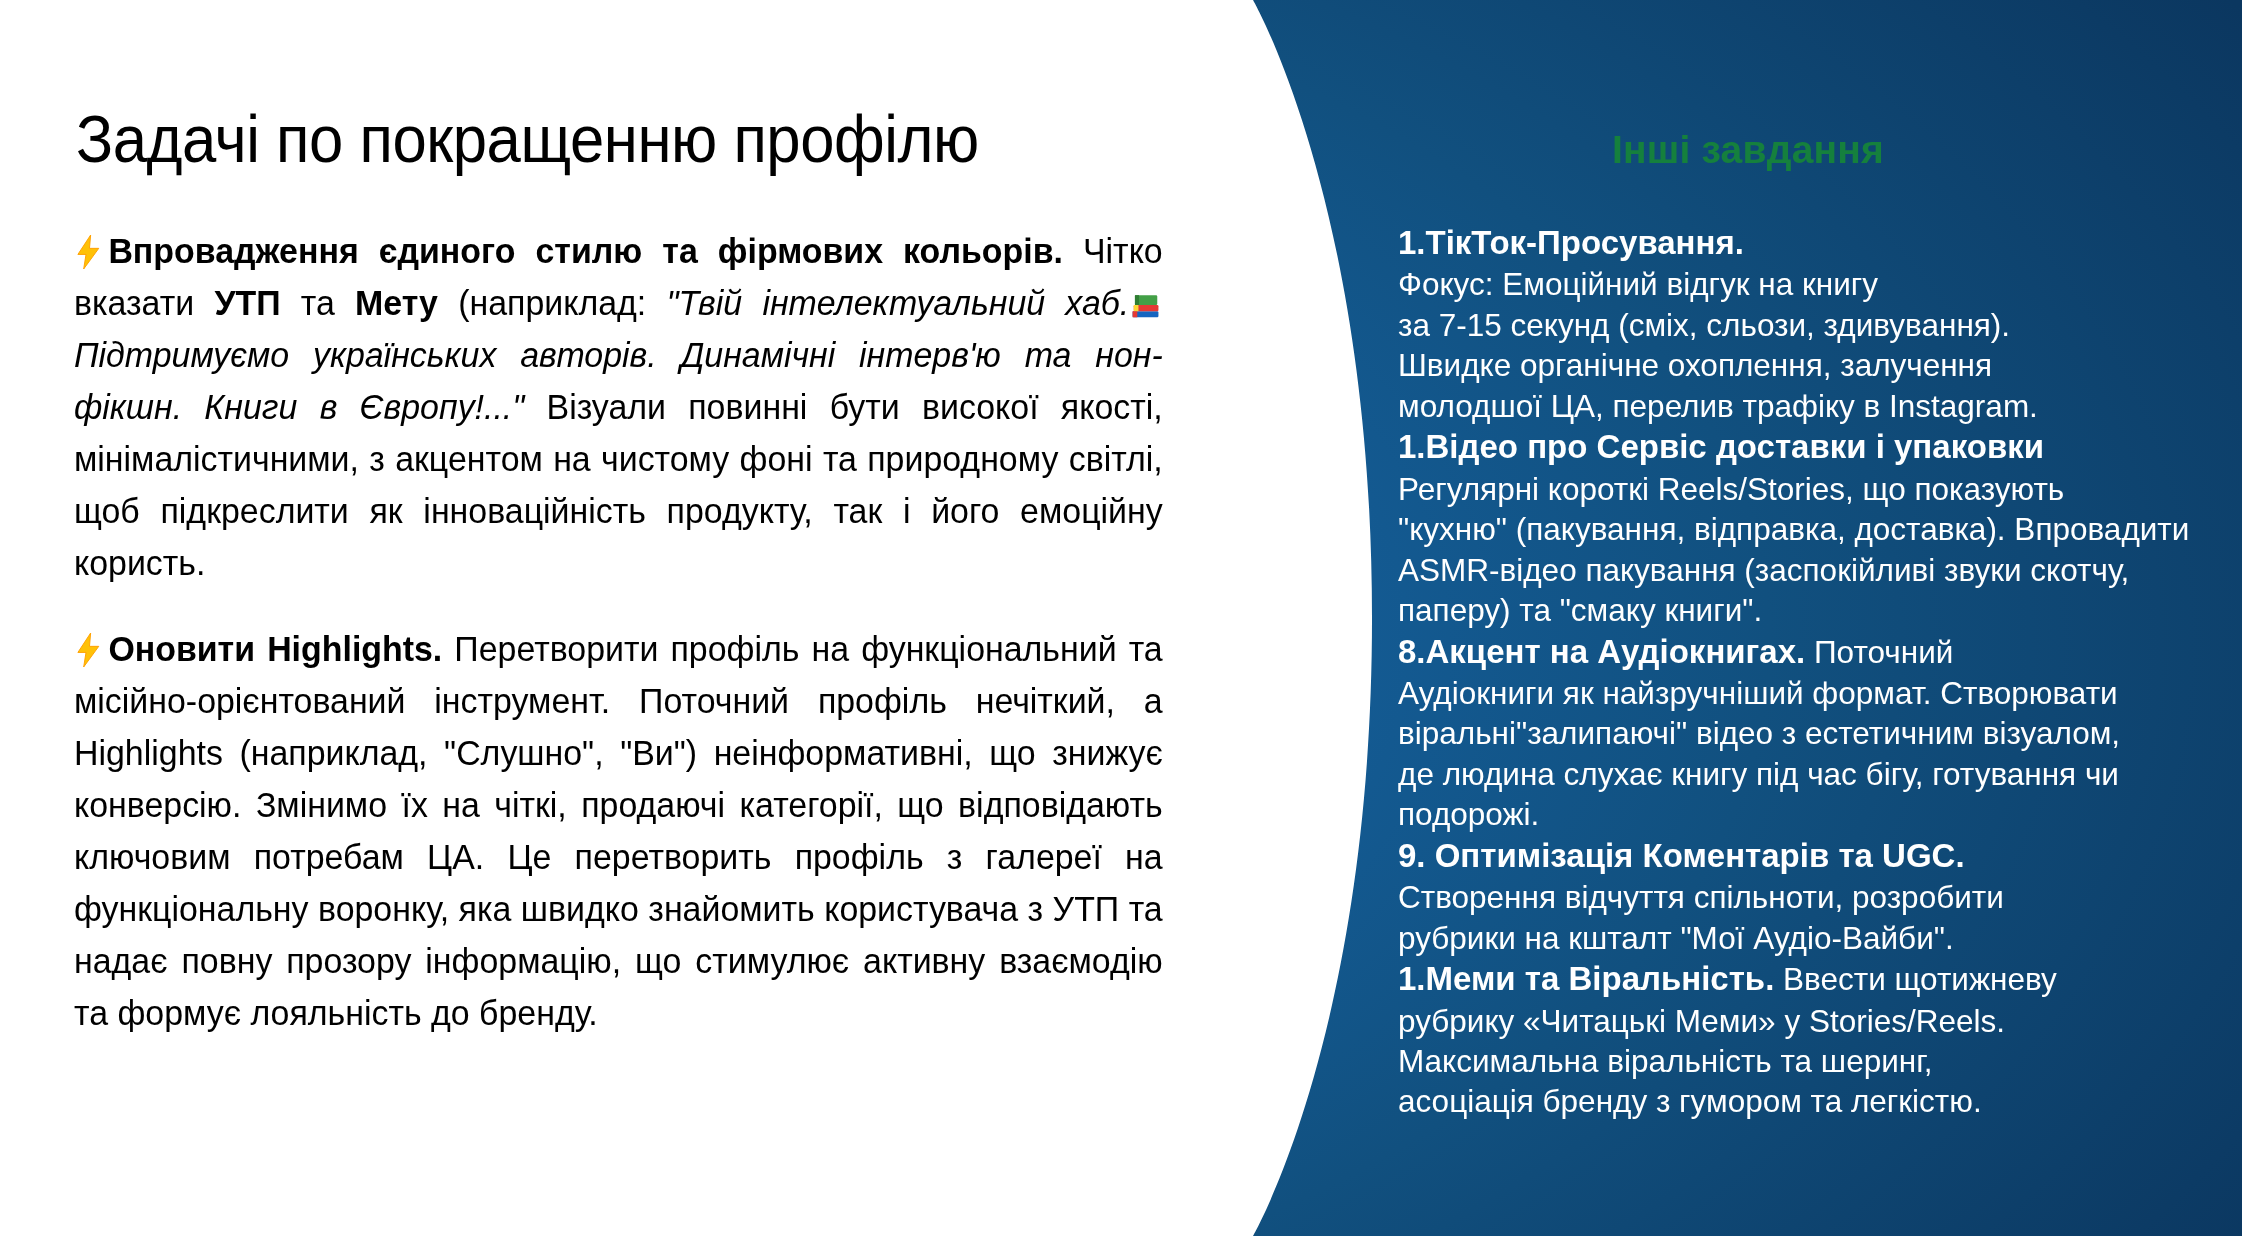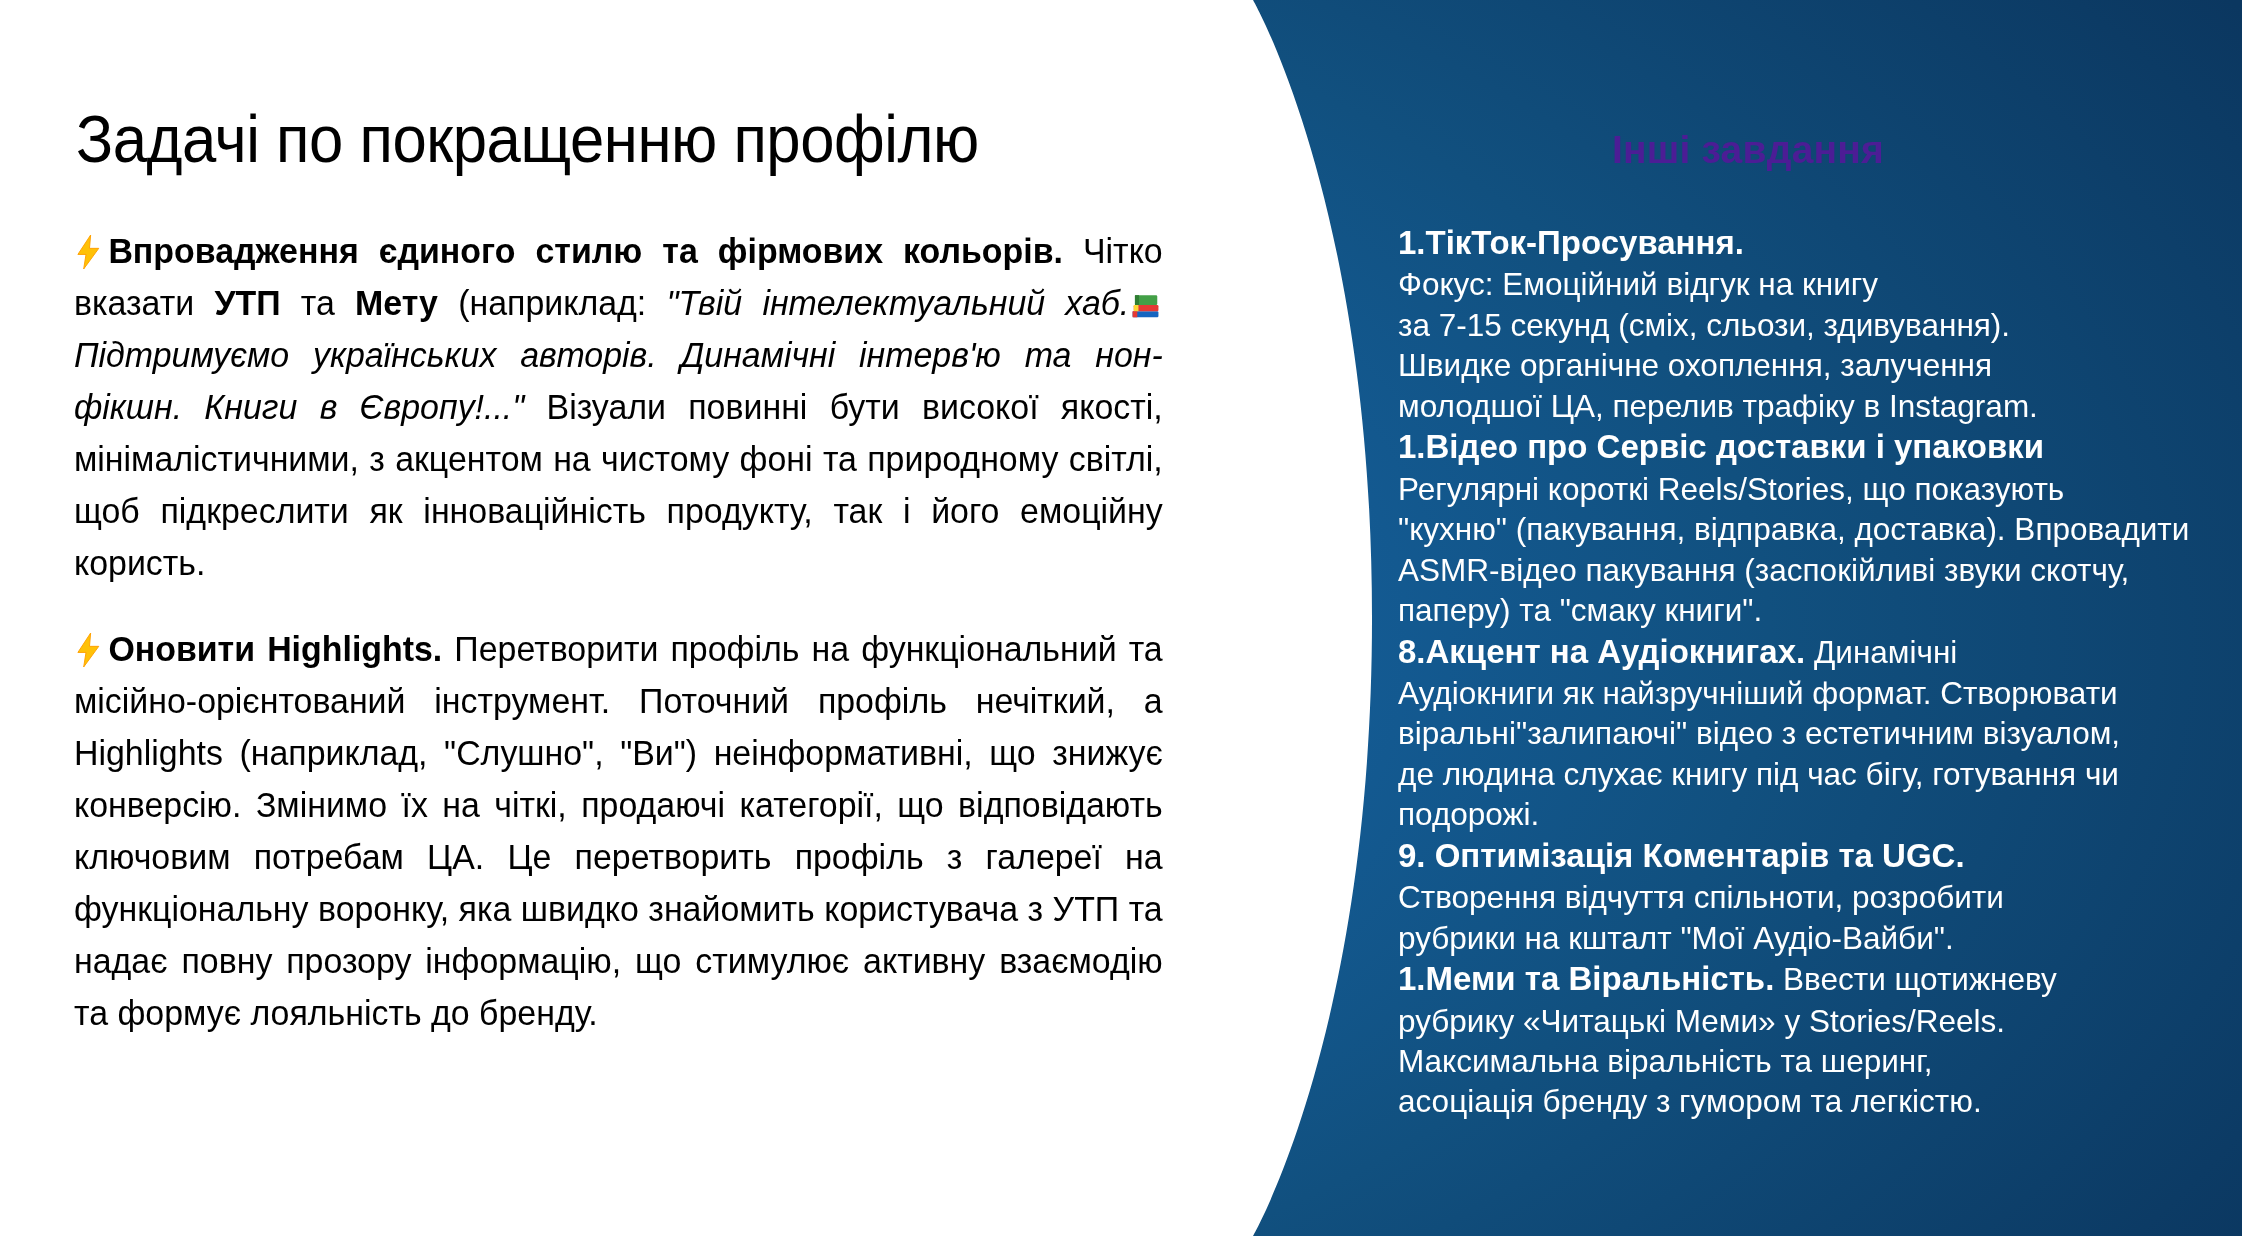--- a/index.html
+++ b/index.html
@@ -89,21 +89,21 @@
     font-family: "Liberation Sans Narrow", "Liberation Sans", sans-serif;
   }
   .right-heading {
     position: absolute;
     left: 0;
     top: 128px;
     width: 700px;
     text-align: center;
     font-size: 39px;
     font-weight: bold;
-    color: #4c1d95;
+    color: #15803d;
     letter-spacing: 0.2px;
   }
   .right-body {
     position: absolute;
     left: 0;
     top: 222px;
     width: 860px;
     font-size: 31.5px;
     line-height: 1.285;
     color: #ffffff;
@@ -190,21 +190,21 @@
       <p>за 7-15 секунд (сміх, сльози, здивування).</p>
       <p>Швидке органічне охоплення, залучення</p>
       <p>молодшої ЦА, перелив трафіку в Instagram.</p>
 
       <p><span class="rb">1.Відео про Сервіс доставки і упаковки</span></p>
       <p>Регулярні короткі Reels/Stories, що показують</p>
       <p>"кухню" (пакування, відправка, доставка). Впровадити</p>
       <p>ASMR-відео пакування (заспокійливі звуки скотчу,</p>
       <p>паперу) та "смаку книги".</p>
 
-      <p><span class="rb">8.Акцент на Аудіокнигах.</span><span> Динамічні</span></p>
+      <p><span class="rb">8.Акцент на Аудіокнигах.</span><span> Поточний</span></p>
       <p> Аудіокниги як найзручніший формат. Створювати</p>
       <p>віральні"залипаючі" відео з естетичним візуалом,</p>
       <p>де людина слухає книгу під час бігу, готування чи</p>
       <p>подорожі.</p>
 
       <p><span class="rb">9. Оптимізація Коментарів та UGC.</span></p>
       <p>Створення відчуття спільноти, розробити</p>
       <p>рубрики на кшталт "Мої Аудіо-Вайби".</p>
 
       <p><span class="rb">1.Меми та Віральність.</span><span> Ввести щотижневу</span></p>

